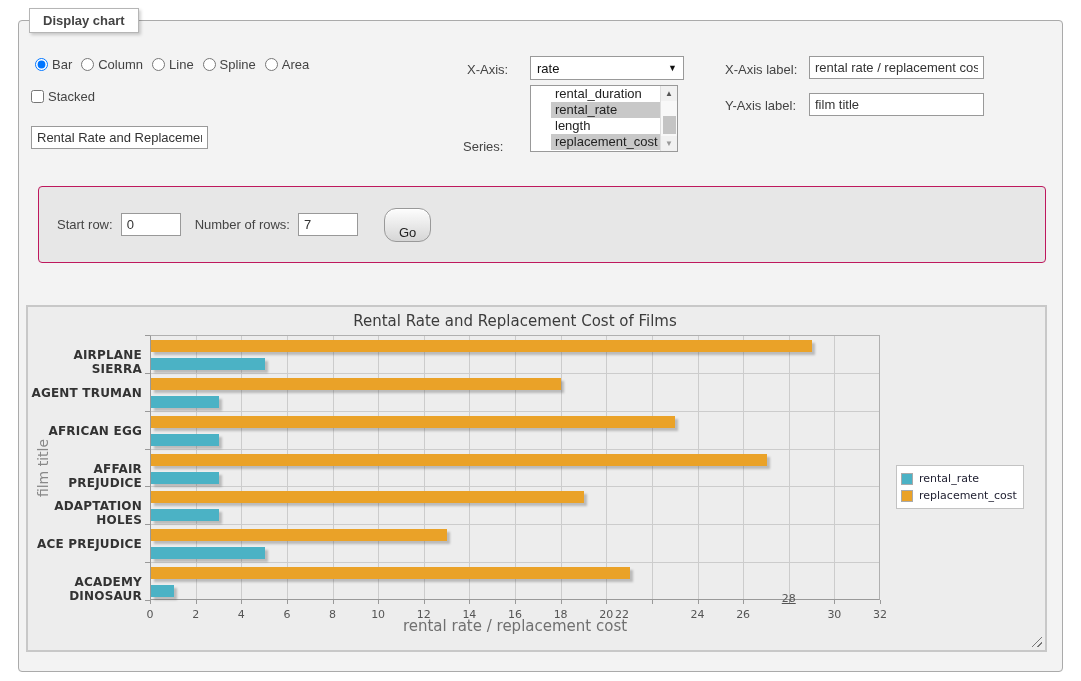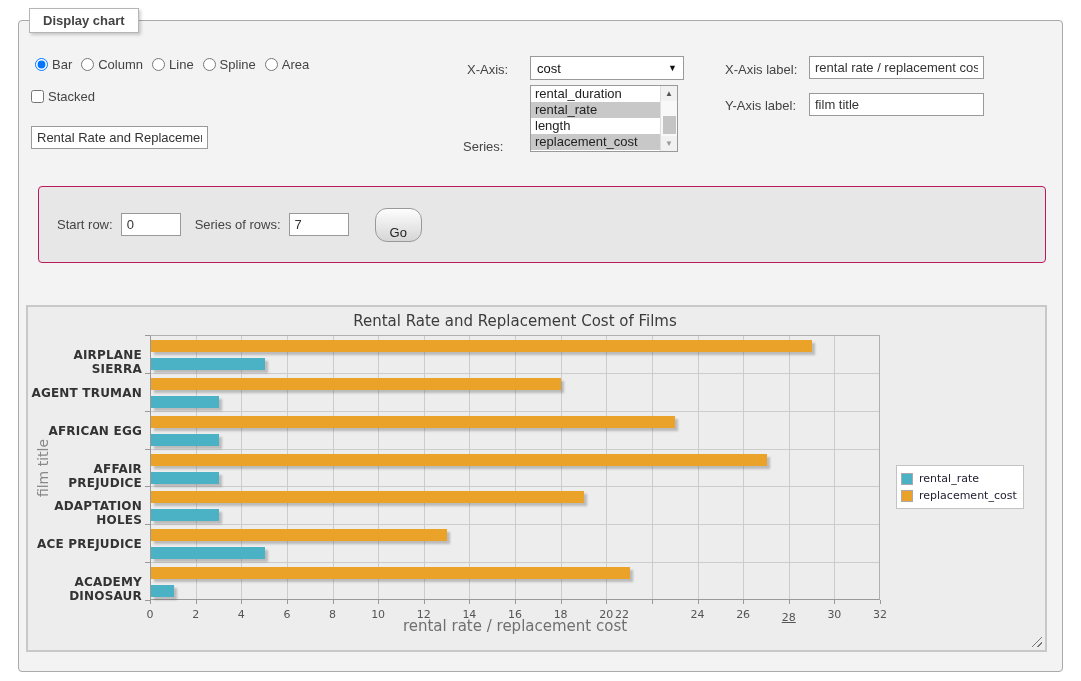--- a/index.html
+++ b/index.html
@@ -24,21 +24,21 @@
   input[type=radio], input[type=checkbox] { width:13px; height:13px; margin:0; }
 
   
   .select { background:#fff; border:1px solid #999; display:flex; align-items:center;
             padding:0 6px; }
   .select .sel-text { flex:1; color:#111; }
   .select .arrow { font-size:9px; color:#111; }
 
   
   .listbox { background:#fff; border:1px solid #999; display:flex; overflow:hidden; }
-  .opts { flex:1; }
+  .opts { flex:1;margin-left:20px; }
   .opt { height:16px; line-height:16px; padding-left:4px; color:#222;
          white-space:nowrap; overflow:hidden; }
   .opt.sel { background:#c8c8c8; }
   .sb { width:17px; background:#f8f8f8; border-left:1px solid #ddd; position:relative; }
   .sb-btn { position:absolute; left:0; width:100%; height:15px; background:#f1f1f1;
             font-size:8px; color:#555; text-align:center; line-height:15px; }
   .sb-btn.down { bottom:0; color:#999; }
   .sb-thumb { position:absolute; left:2px; top:30px; width:13px; height:18px;
               background:#c4c4c4; }
 
@@ -109,21 +109,21 @@
 
   <label class="abs chk" style="left:12px; top:68px;">
     <input type="checkbox" style="">
     <span>Stacked</span>
   </label>
 
   <input class="abs txt" style="left: 12px; top: 105px; width: 177px;" value="Rental Rate and Replacemer">
 
   <span class="abs lbl" style="left:448px; top:41px;">X-Axis:</span>
   <div class="abs select" style="left:511px; top:35px; width:154px; height:24px;">
-    <span class="sel-text">cost</span>
+    <span class="sel-text">rate</span>
     <span class="arrow">▼</span>
   </div>
 
   <div class="abs listbox" style="left:511px; top:64px; width:148px; height:67px;">
     <div class="opts" id="series-options">
         <div class="opt">rental_duration</div>
         <div class="opt sel">rental_rate</div>
         <div class="opt">length</div>
         <div class="opt sel">replacement_cost</div>
       </div>
@@ -137,21 +137,21 @@
 
   <span class="abs lbl" style="left:706px; top:41px;">X-Axis label:</span>
   <input class="abs txt" style="left: 790px; top: 35px; width: 175px;" value="rental rate / replacement cost">
 
   <span class="abs lbl" style="left:706px; top:77px;">Y-Axis label:</span>
   <input class="abs txt" style="left: 790px; top: 72px; width: 175px;" value="film title">
 
   <div class="abs rows-box" style="left:19px; top:165px; width:1008px; height:77px;">
     <span class="lbl">Start row:</span>
     <input class="txt" style="width: 60px;" value="0">
-    <span class="lbl" style="margin-left:6px;">Series of rows:</span>
+    <span class="lbl" style="margin-left:6px;">Number of rows:</span>
     <input class="txt" style="width: 60px;" value="7">
     <button class="go">Go</button>
   </div>
 
   <div class="abs chart-box" id="chart" style="left:7px; top:284px; width:1021px; height:347px;">
     <div class="chart-title">Rental Rate and Replacement Cost of Films</div>
     <div class="ylab">film title</div>
     <div class="xlab">rental rate / replacement cost</div>
     <div class="vgrid" style="left: 167.625px; top: 28px; height: 265px;"></div>
       <div class="vgrid" style="left: 213.25px; top: 28px; height: 265px;"></div>
@@ -205,21 +205,21 @@
       <div class="xtick" style="left: 512.625px; top: 301px;">18</div>
       <div class="xtickmark" style="left: 578.25px; top: 293px; height: 4px;"></div>
       <div class="xtick" style="left: 558.25px; top: 301px;">20</div>
       <div class="xtickmark" style="left: 623.875px; top: 293px; height: 4px;"></div>
       <div class="xtick" style="left: 574px; top: 301px;">22</div>
       <div class="xtickmark" style="left: 669.5px; top: 293px; height: 4px;"></div>
       <div class="xtick" style="left: 649.5px; top: 301px;">24</div>
       <div class="xtickmark" style="left: 715.125px; top: 293px; height: 4px;"></div>
       <div class="xtick" style="left: 695.125px; top: 301px;">26</div>
       <div class="xtickmark" style="left: 760.75px; top: 293px; height: 4px;"></div>
-      <div class="xtick" style="left: 740.75px; top: 304px; text-decoration: underline;">28</div>
+      <div class="xtick" style="left: 740.75px; top: 285px; text-decoration: underline;">28</div>
       <div class="xtickmark" style="left: 806.375px; top: 293px; height: 4px;"></div>
       <div class="xtick" style="left: 786.375px; top: 301px;">30</div>
       <div class="xtickmark" style="left: 852px; top: 293px; height: 4px;"></div>
       <div class="xtick" style="left: 832px; top: 301px;">32</div>
       <div class="cat" style="left: 0px; width: 114px; top: 40.9286px;">AIRPLANE SIERRA</div>
       <div class="cat" style="left: 0px; width: 114px; top: 78.7857px;">AGENT TRUMAN</div>
       <div class="cat" style="left: 0px; width: 114px; top: 116.643px;">AFRICAN EGG</div>
       <div class="cat" style="left: 0px; width: 114px; top: 154.5px;">AFFAIR PREJUDICE</div>
       <div class="cat" style="left: 0px; width: 114px; top: 192.357px;">ADAPTATION HOLES</div>
       <div class="cat" style="left: 0px; width: 114px; top: 230.214px;">ACE PREJUDICE</div>

